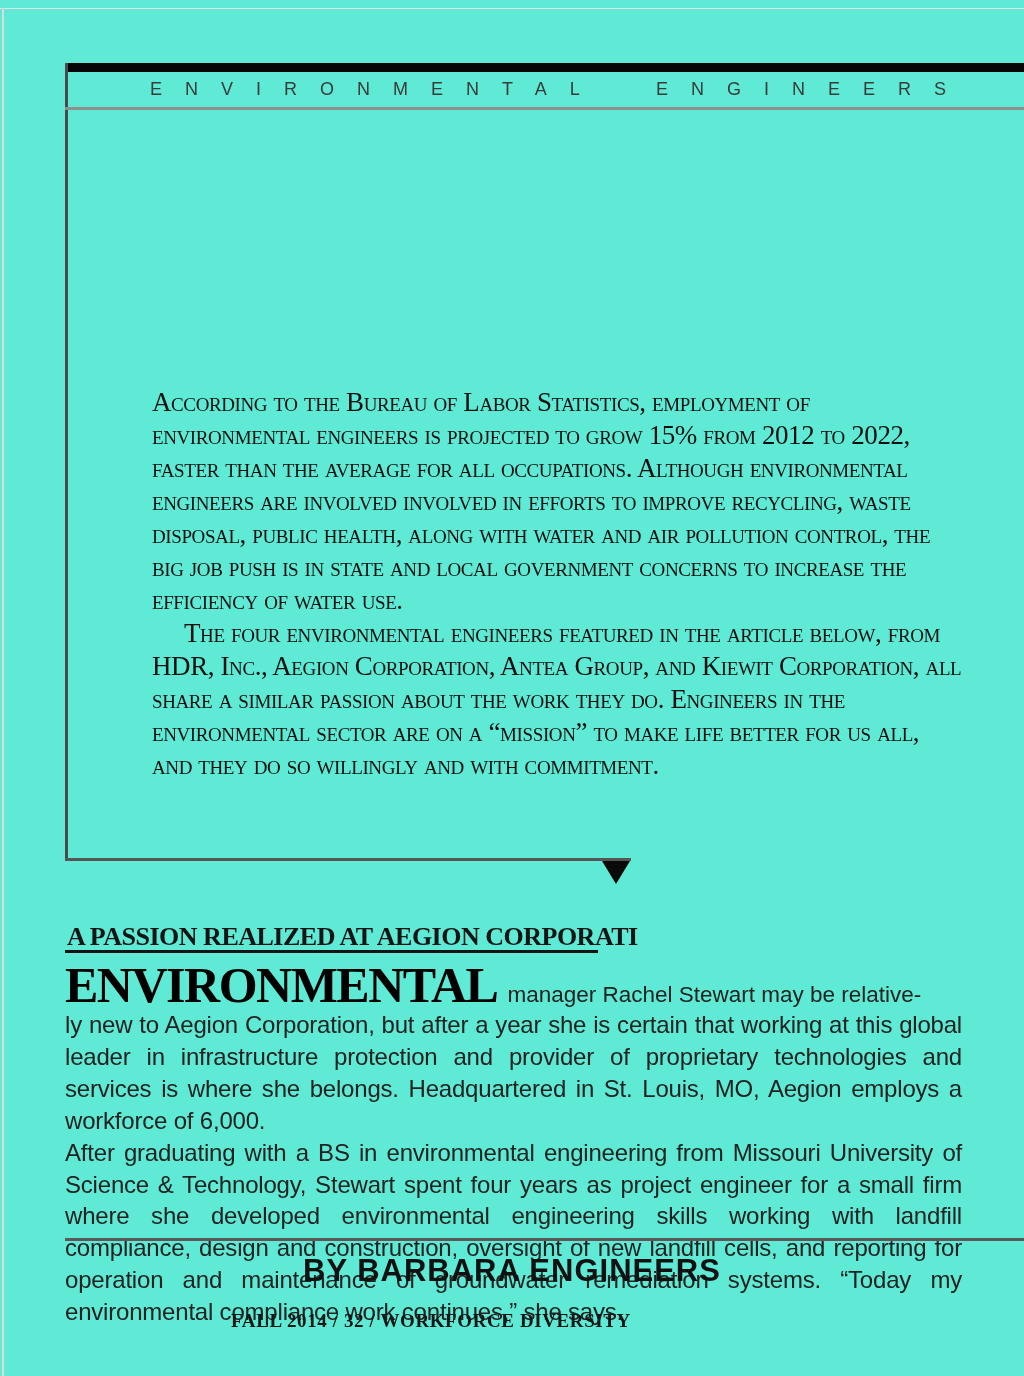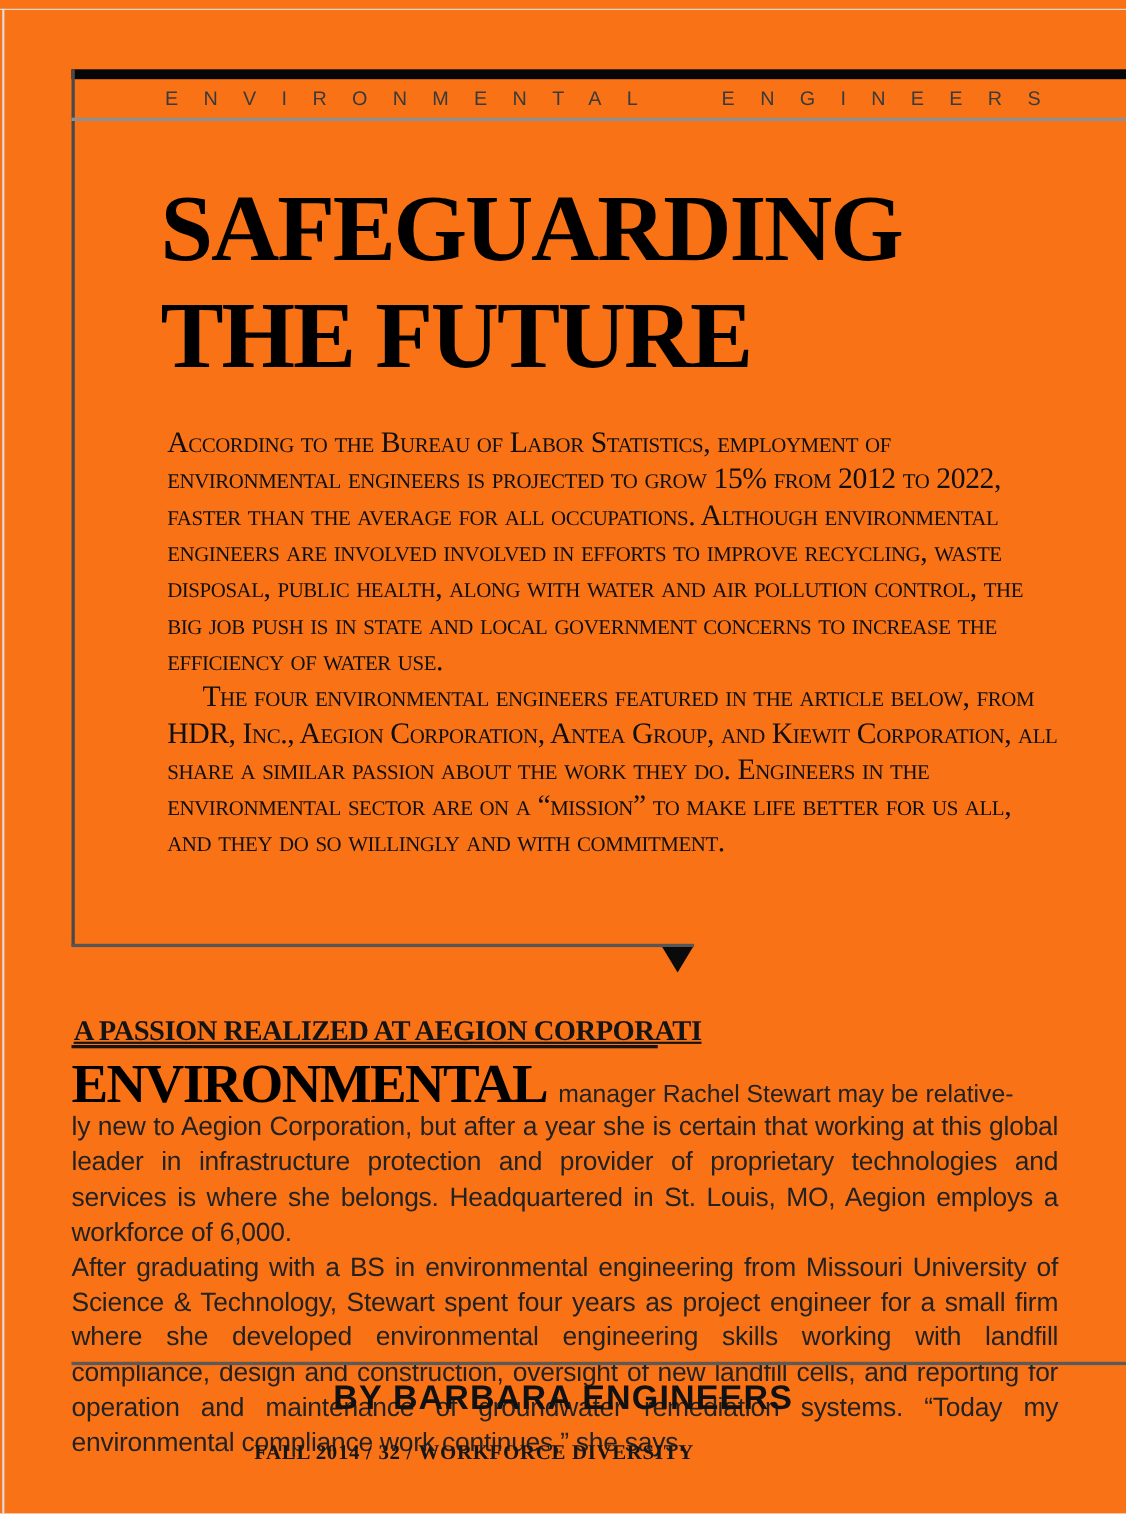--- a/index.html
+++ b/index.html
@@ -1,16 +1,16 @@
 <!DOCTYPE html>
 <html><head>
 <meta charset="utf-8">
 <style>
   html,body{margin:0;padding:0;background:#fff;}
-  .page{position:relative;width:1024px;height:1376px;background:#f97316;overflow:hidden;
+  .page{position:relative;width:1024px;height:1376px;background:#5eead4;overflow:hidden;
         font-family:"Liberation Sans",sans-serif;color:#1f1f1f;}
   .artifact{position:absolute;background:#e0e0e0;}
   .edge-left{left:2px;top:8px;width:2px;height:1368px;background:#dcdcdc;}
   .edge-top{left:0;top:8px;width:1024px;height:1px;background:#e6e6e6;}
 
   .top-bar{position:absolute;left:65px;top:63px;width:959px;height:9px;background:#060606;}
   .box-left{position:absolute;left:65px;top:63px;width:3px;height:797px;background:#4a4a4a;}
   .box-bottom{position:absolute;left:65px;top:858px;width:566px;height:3px;background:#565656;}
   .triangle-down{position:absolute;left:602px;top:861px;width:0;height:0;
         border-left:14px solid transparent;border-right:14px solid transparent;
@@ -22,21 +22,21 @@
 
   .headline{position:absolute;left:146px;top:158px;font-family:"Liberation Serif",serif;
         font-weight:700;font-size:86px;line-height:98px;letter-spacing:-2px;color:#000;}
 
   .intro{position:absolute;left:152px;top:386px;width:812px;font-family:"Liberation Serif",serif;
         font-variant:small-caps;font-size:27px;line-height:33px;letter-spacing:-0.4px;color:#101010;}
   .intro p{margin:0;}
   .intro p.indent{text-indent:32px;}
 
   .section-heading{position:absolute;left:67px;top:922px;font-family:"Liberation Serif",serif;
-        font-weight:700;font-size:26px;letter-spacing:-0.5px;color:#141414;white-space:nowrap;text-decoration:underline;}
+        font-weight:700;font-size:26px;letter-spacing:-0.5px;color:#141414;white-space:nowrap;}
   .section-underline{position:absolute;left:65px;top:950px;width:533px;height:3px;background:#141414;}
 
   .lede-row{position:absolute;left:65px;top:958px;display:flex;align-items:baseline;white-space:nowrap;}
   .lede-word{font-family:"Liberation Serif",serif;font-weight:700;font-size:50px;line-height:54px;
         letter-spacing:-1.5px;color:#000;}
   .lede-runin{font-size:22.5px;color:#222;margin-left:10px;}
 
   .body-copy{position:absolute;left:65px;top:1009px;width:897px;font-size:24px;line-height:31.9px;
         letter-spacing:-0.2px;color:#222;text-align:justify;}
   .body-copy p{margin:0;}
@@ -59,24 +59,20 @@
   <div class="edge-left artifact"></div>
 
   <div class="top-bar"></div>
   <div class="box-left"></div>
   <div class="box-bottom"></div>
   <div class="triangle-down"></div>
 
   <div class="kicker">ENVIRONMENTAL ENGINEERS</div>
   <div class="kicker-rule"></div>
 
-  <div class="headline">
-    <div>SAFEGUARDING</div>
-    <div>THE FUTURE</div>
-  </div>
 
   <div class="intro">
     <p>According to the Bureau of Labor Statistics, employment of environmental engineers is projected to grow 15% from 2012 to 2022, faster than the average for all occupations. Although environmental engineers are involved involved in efforts to improve recycling, waste disposal, public health, along with water and air pollution control, the big job push is in state and local government concerns to increase the efficiency of water use.</p>
     <p class="indent">The four environmental engineers featured in the article below, from HDR, Inc., Aegion Corporation, Antea Group, and Kiewit Corporation, all share a similar passion about the work they do. Engineers in the environmental sector are on a “mission” to make life better for us all, and they do so willingly and with commitment.</p>
   </div>
 
   <div class="section-heading">A PASSION REALIZED AT AEGION CORPORATI</div>
   <div class="section-underline"></div>
 
   <div class="lede-row">

